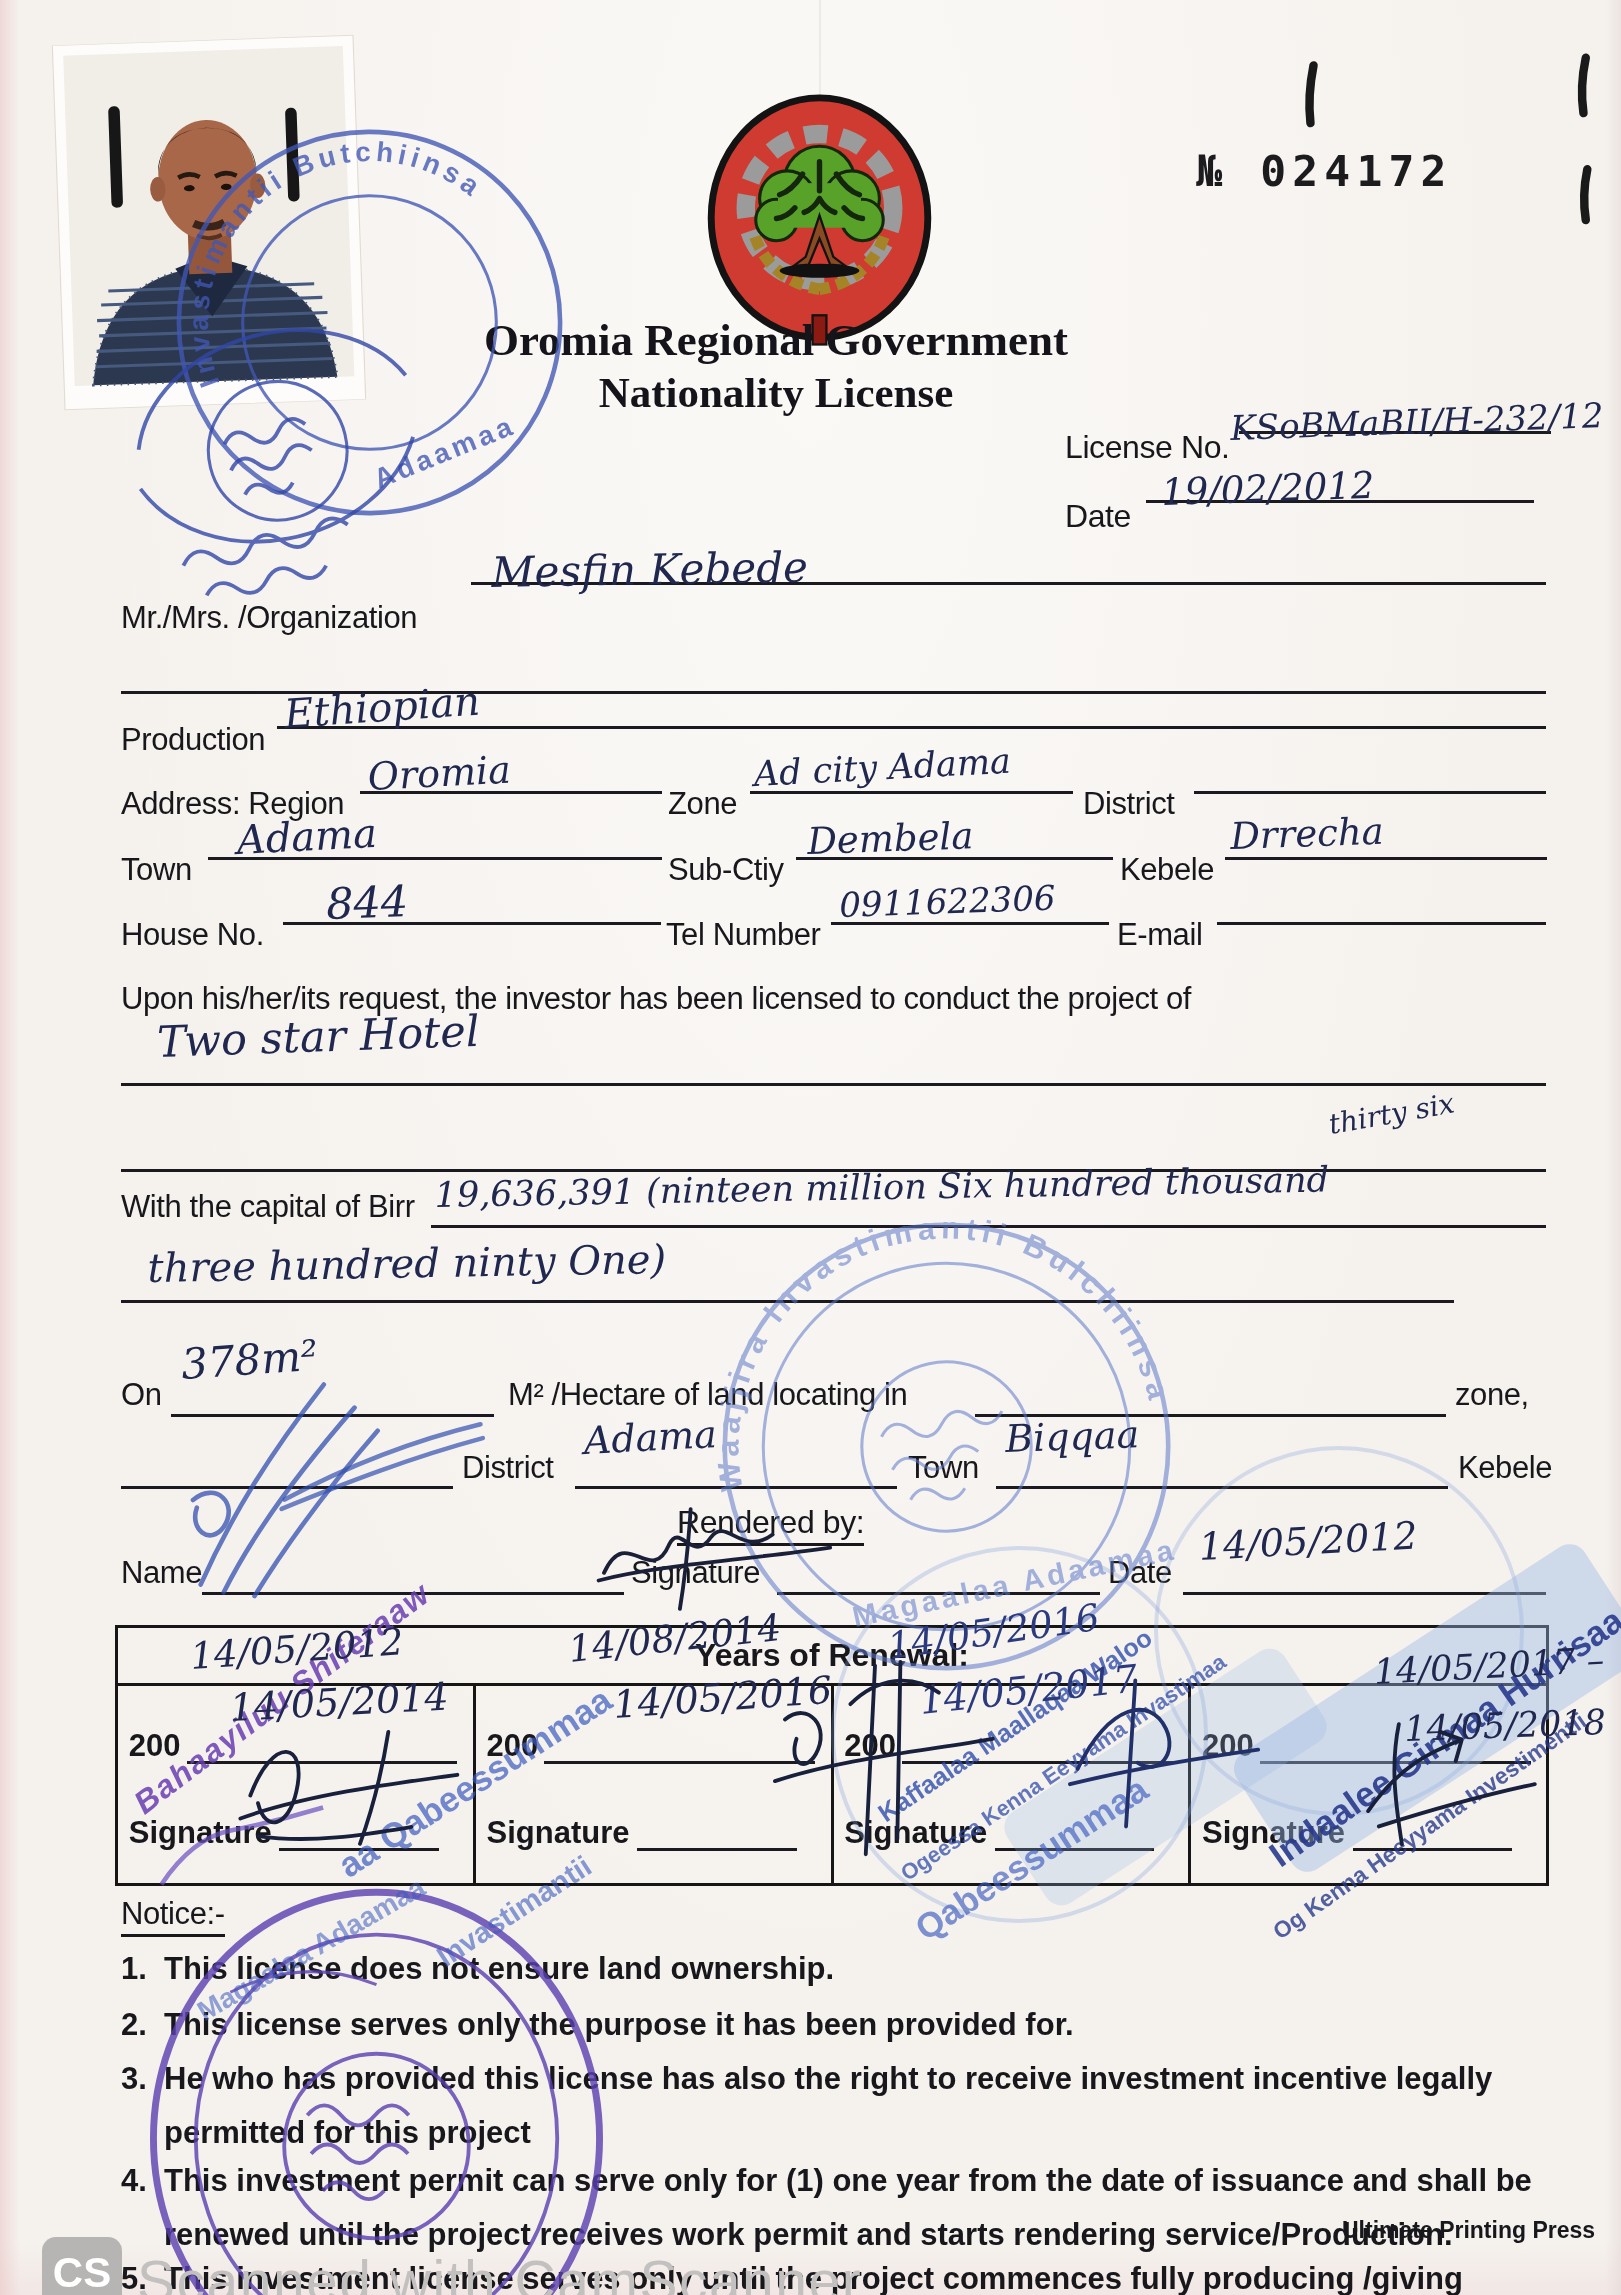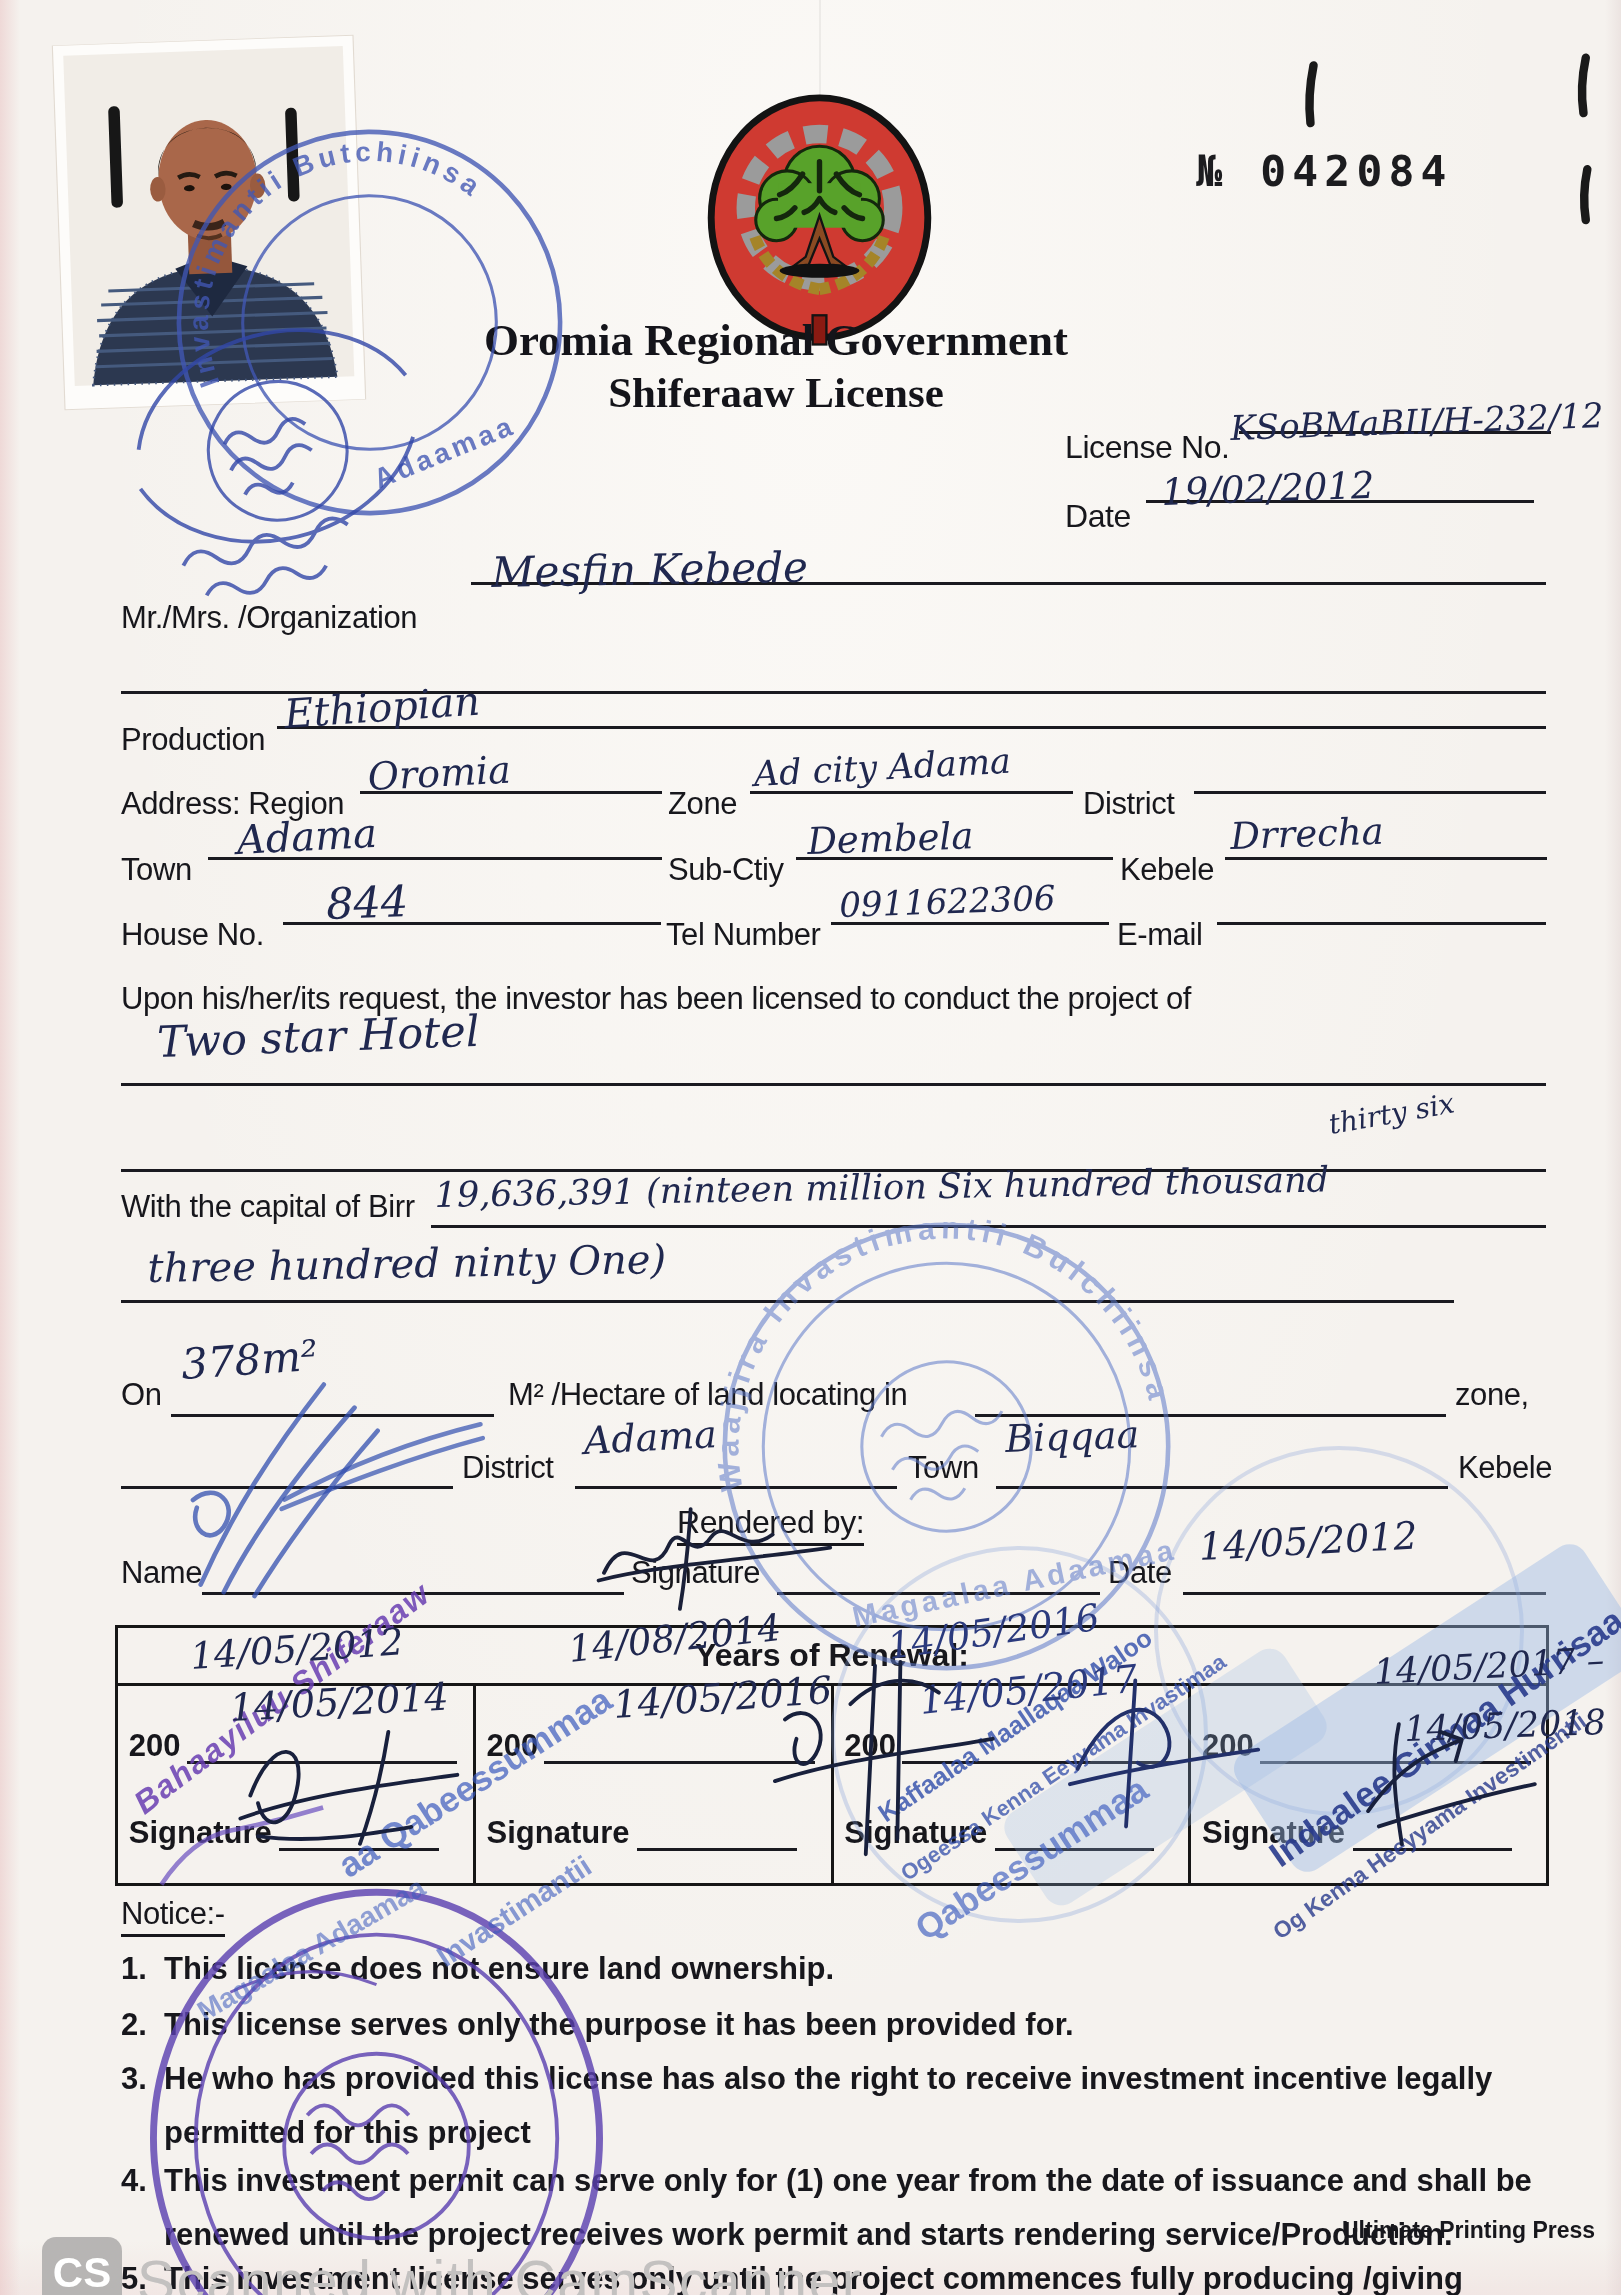--- a/index.html
+++ b/index.html
@@ -109,32 +109,32 @@
       <circle cx="94" cy="168" r="27" fill="#58a22a" stroke="#14270d" stroke-width="4"></circle>
       <circle cx="206" cy="168" r="27" fill="#58a22a" stroke="#14270d" stroke-width="4"></circle>
       <rect x="96" y="120" width="108" height="58" fill="#58a22a"></rect>
       <path d="M150,92 v38 M128,108 q-14,22 -30,27 M172,108 q14,22 30,27 M118,152 q-10,12 -24,14 M182,152 q10,12 24,14 M150,140 q-8,14 -20,18 M150,140 q8,14 20,18" stroke="#14270d" stroke-width="7" fill="none" stroke-linecap="round"></path>
       <path d="M150,162 L132,216 L116,228 L136,226 L150,192 L164,226 L184,228 L168,216 Z" fill="#8a4a22" stroke="#131313" stroke-width="3"></path>
       <ellipse cx="150" cy="234" rx="52" ry="9" fill="#111111"></ellipse>
     </g>
     <rect x="141" y="292" width="18" height="38" fill="#8b1a12" stroke="#131313" stroke-width="3"></rect>
   </svg>
 
-  <div class="serial">№ 042084</div>
+  <div class="serial">№ 024172</div>
 
   <svg class="stamp" style="left:1292px;top:46px;z-index:2;" width="323" height="185" viewBox="0 0 420 240">
     <g stroke="#1a1a1a" stroke-width="11" stroke-linecap="round" fill="none">
       <path d="M28,25 q-8,40 -4,75"></path>
       <path d="M382,15 q-8,38 -3,72"></path>
       <path d="M384,160 q-7,34 -2,66"></path>
     </g>
   </svg>
 
   <div class="title" style="top:314px;font-size:45px;">Oromia Regional Government</div>
-  <div class="title" style="top:368px;font-size:43px;">Shiferaaw License</div>
+  <div class="title" style="top:368px;font-size:43px;">Nationality License</div>
 
   <div class="lbl" style="left:1065px;top:429px;font-size:32px;">License No.</div>
   <div class="line" style="left:1239px;top:431px;width:312px;"></div>
   <div class="hw" style="left:1231px;top:408px;font-size:34px;transform:rotate(-2deg);">KSoBMaBII/H-232/12</div>
   <div class="lbl" style="left:1065px;top:498px;font-size:32px;">Date</div>
   <div class="line" style="left:1146px;top:500px;width:388px;"></div>
   <div class="hw" style="left:1162px;top:471px;font-size:37px;transform:rotate(-2deg);">19/02/2012</div>
 
   <div class="lbl" style="left:121px;top:600px;">Mr./Mrs. /Organization</div>
   <div class="line" style="left:471px;top:582px;width:1075px;"></div>

